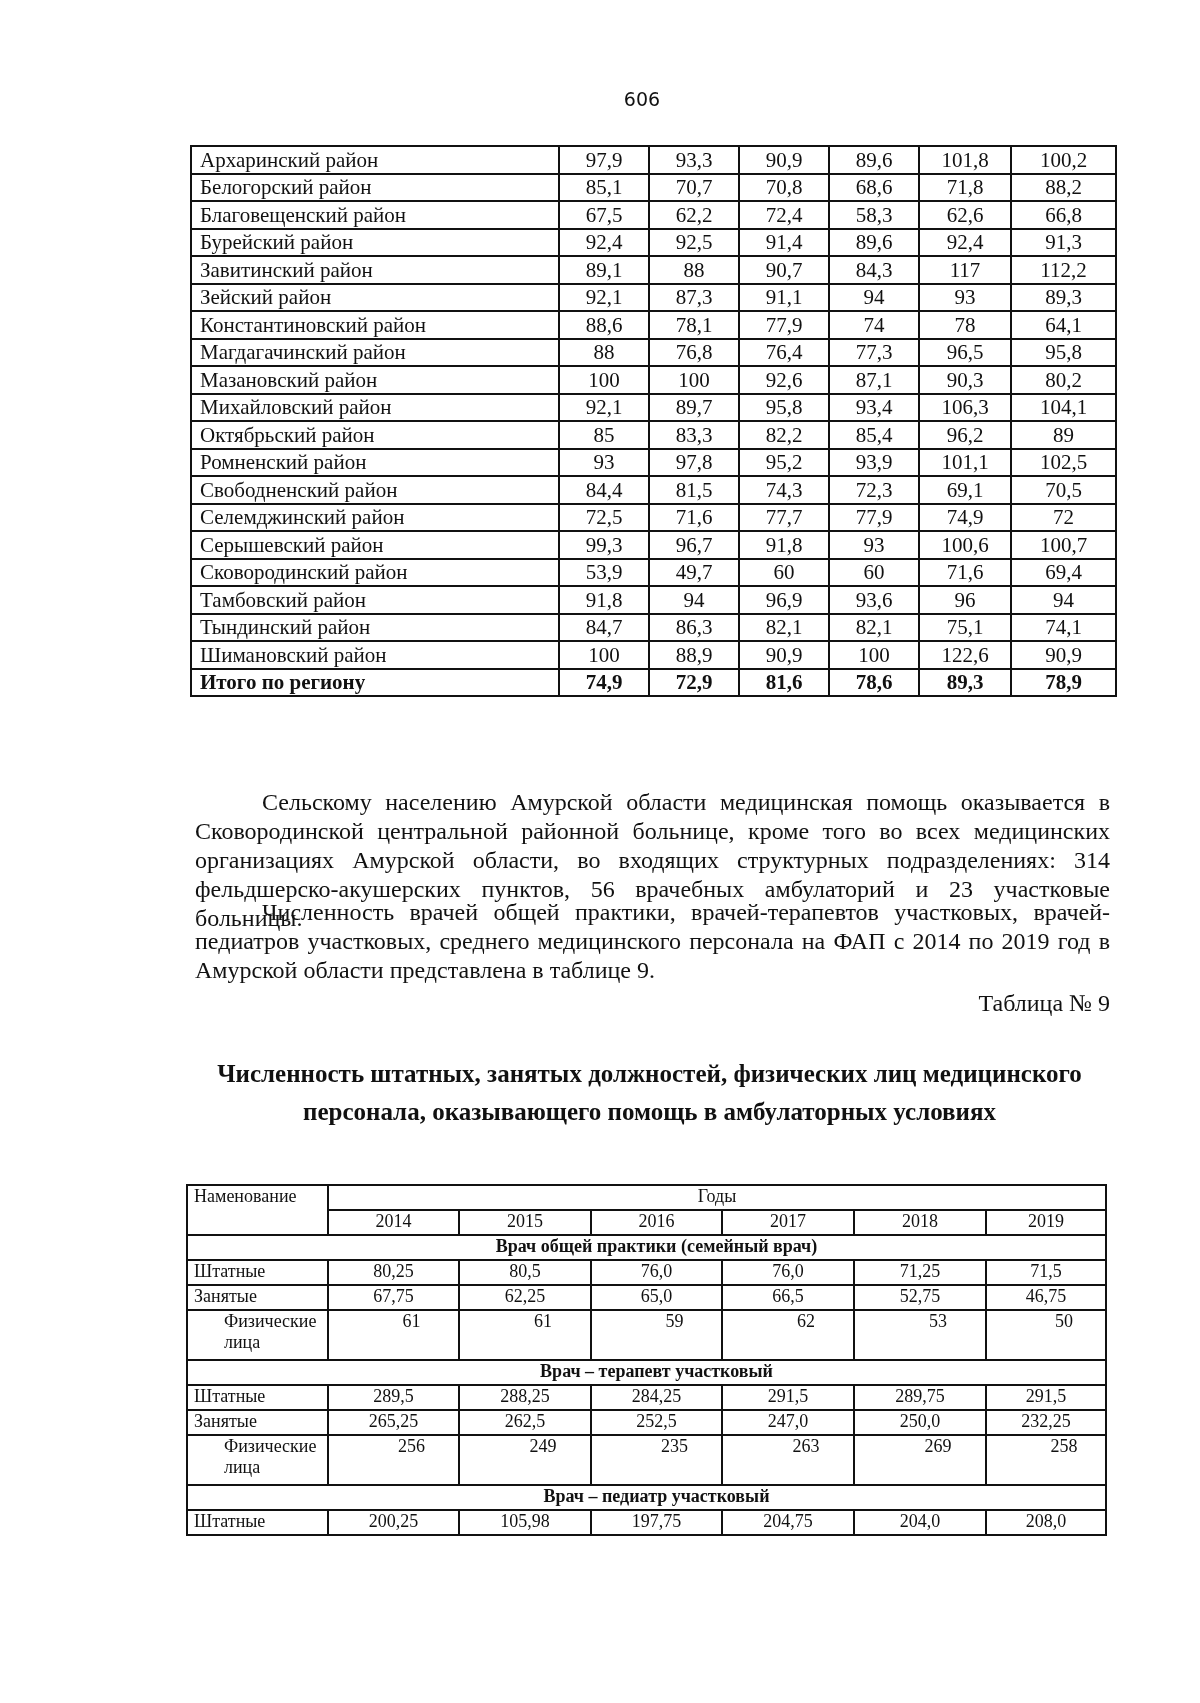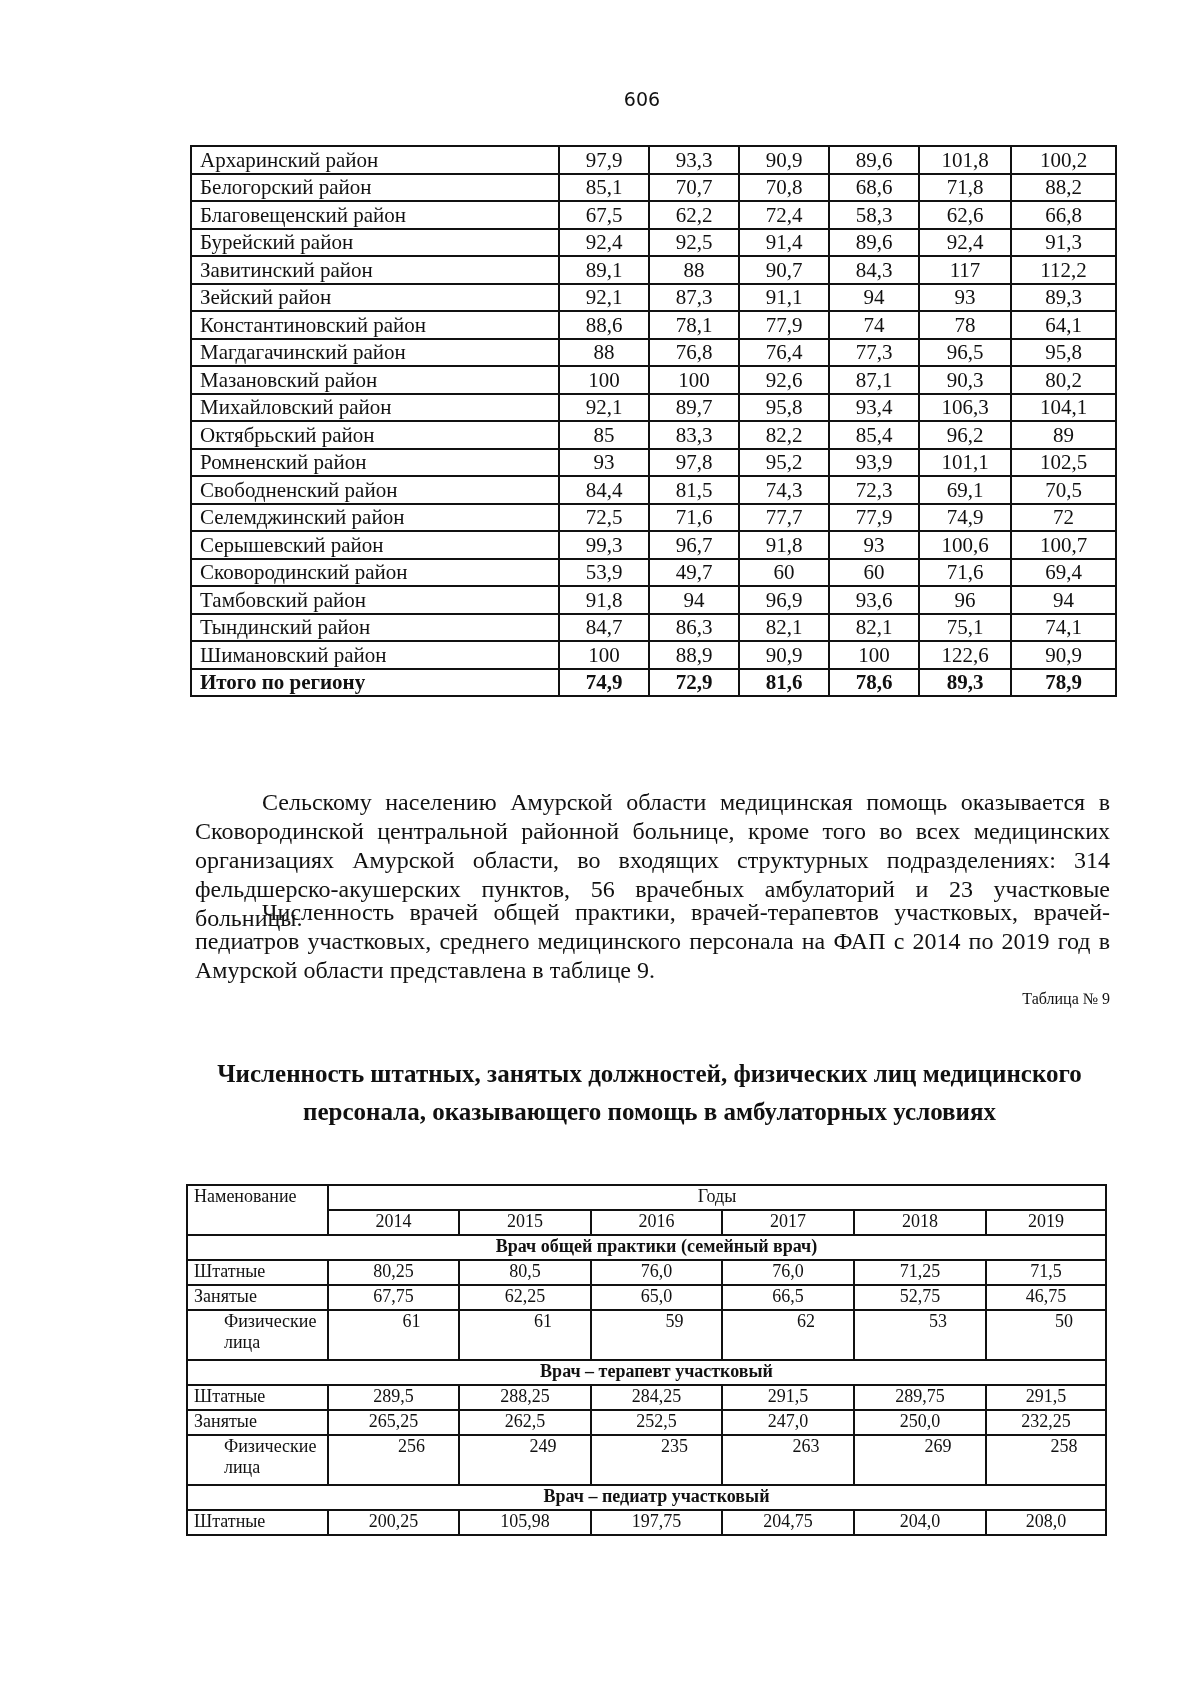--- a/index.html
+++ b/index.html
@@ -13,21 +13,21 @@
   #t1 { left: 190px; top: 145px; width: 925px; }
   #t1 td { height: 25.5px; font-size: 21px; line-height: 24px; }
   #t1 td.name { padding-left: 8px; text-align: left; white-space: nowrap; }
   #t1 td.num { text-align: center; }
   #t1 tr.total td { font-weight: bold; margin-left: 26px; }
   
   .para { position: absolute; left: 195px; width: 915px; font-size: 24px; line-height: 29px;
           text-align: justify; text-indent: 67px; margin: 0; }
   #p1 { top: 788px; }
   #p2 { top: 898px; }
-  .table-label { position: absolute; right: 90px; top: 990px; font-size: 16px; }
+  .table-label { position: absolute; right: 90px; top: 990px; font-size: 24px; }
   .title { position: absolute; left: 187px; width: 925px; top: 1055px; text-align: center;
            font-weight: bold; font-size: 25px; line-height: 38px; margin: 0; }
   
   #t2 { left: 186px; top: 1184px; width: 919px; }
   #t2 td { height: 23px; font-size: 18px; line-height: 21px; text-align: center; vertical-align: top; }
   #t2 td.lbl { text-align: left; padding-left: 6px; }
   #t2 td.section { font-weight: bold; padding-left: 20px; }
   #t2 td.tall { height: 48px; padding-left: 36px; }
   #t2 td.head-name { vertical-align: top; text-align: left; padding-left: 6px; }
 </style>

